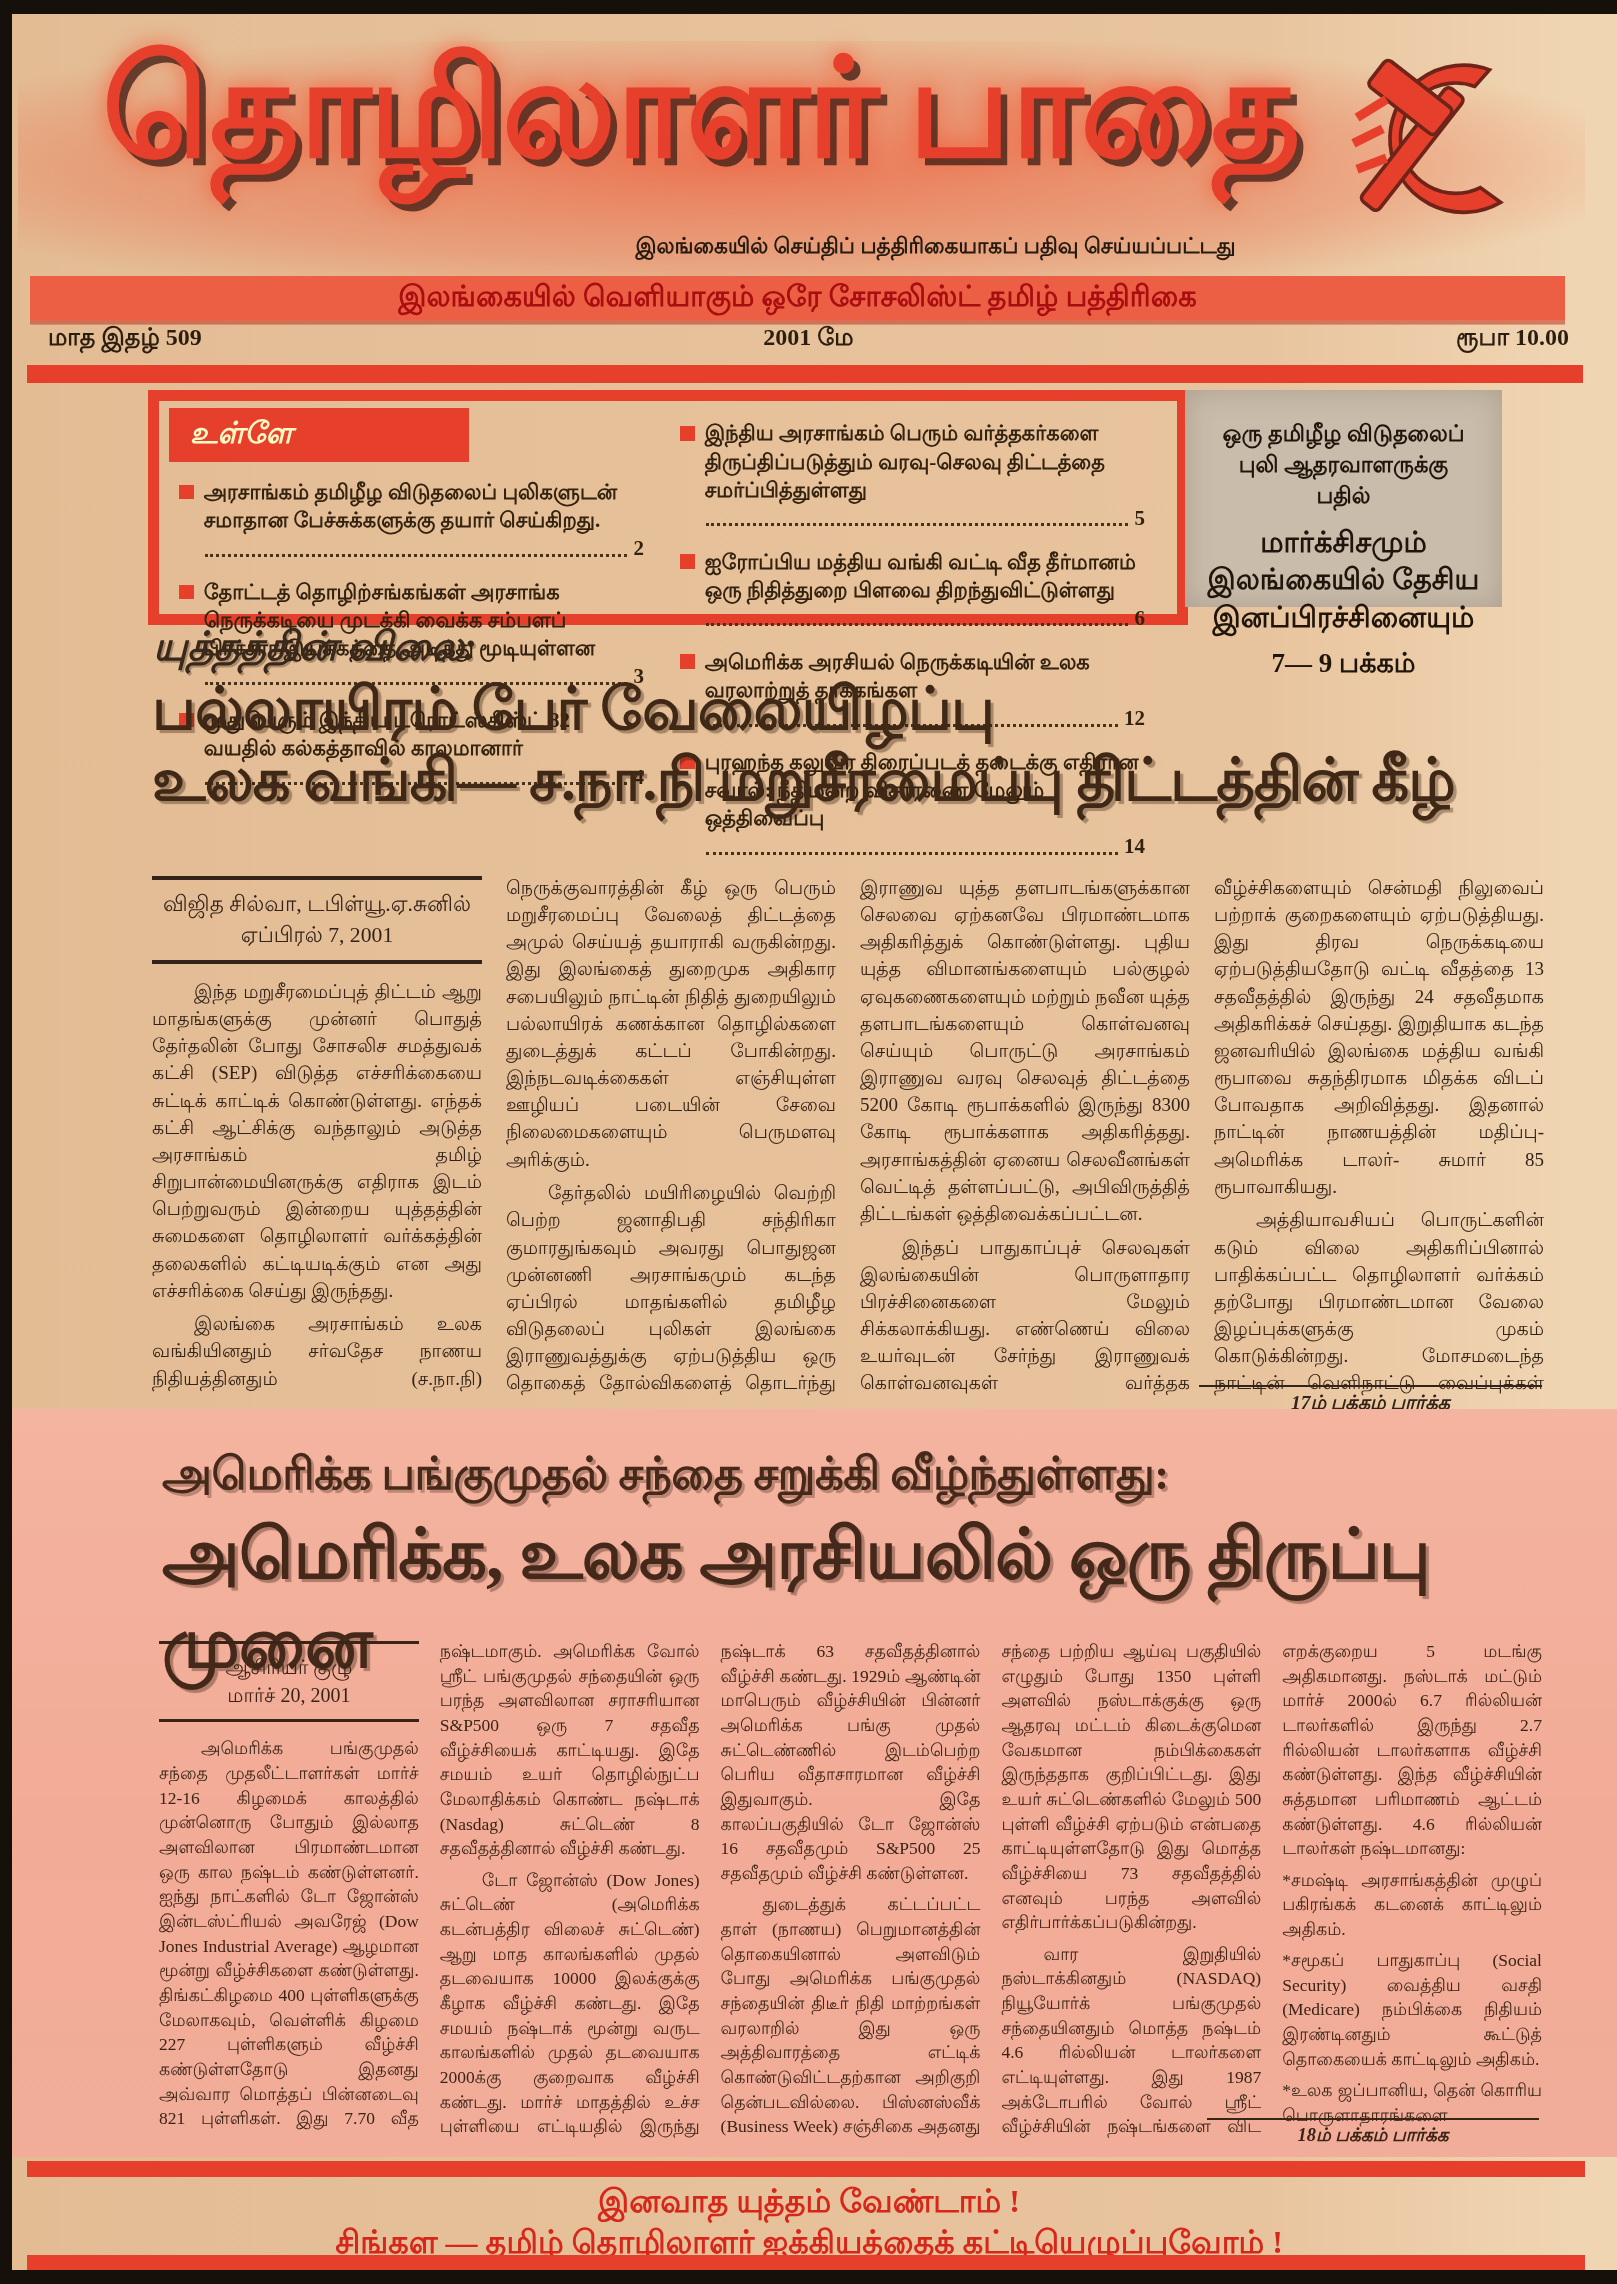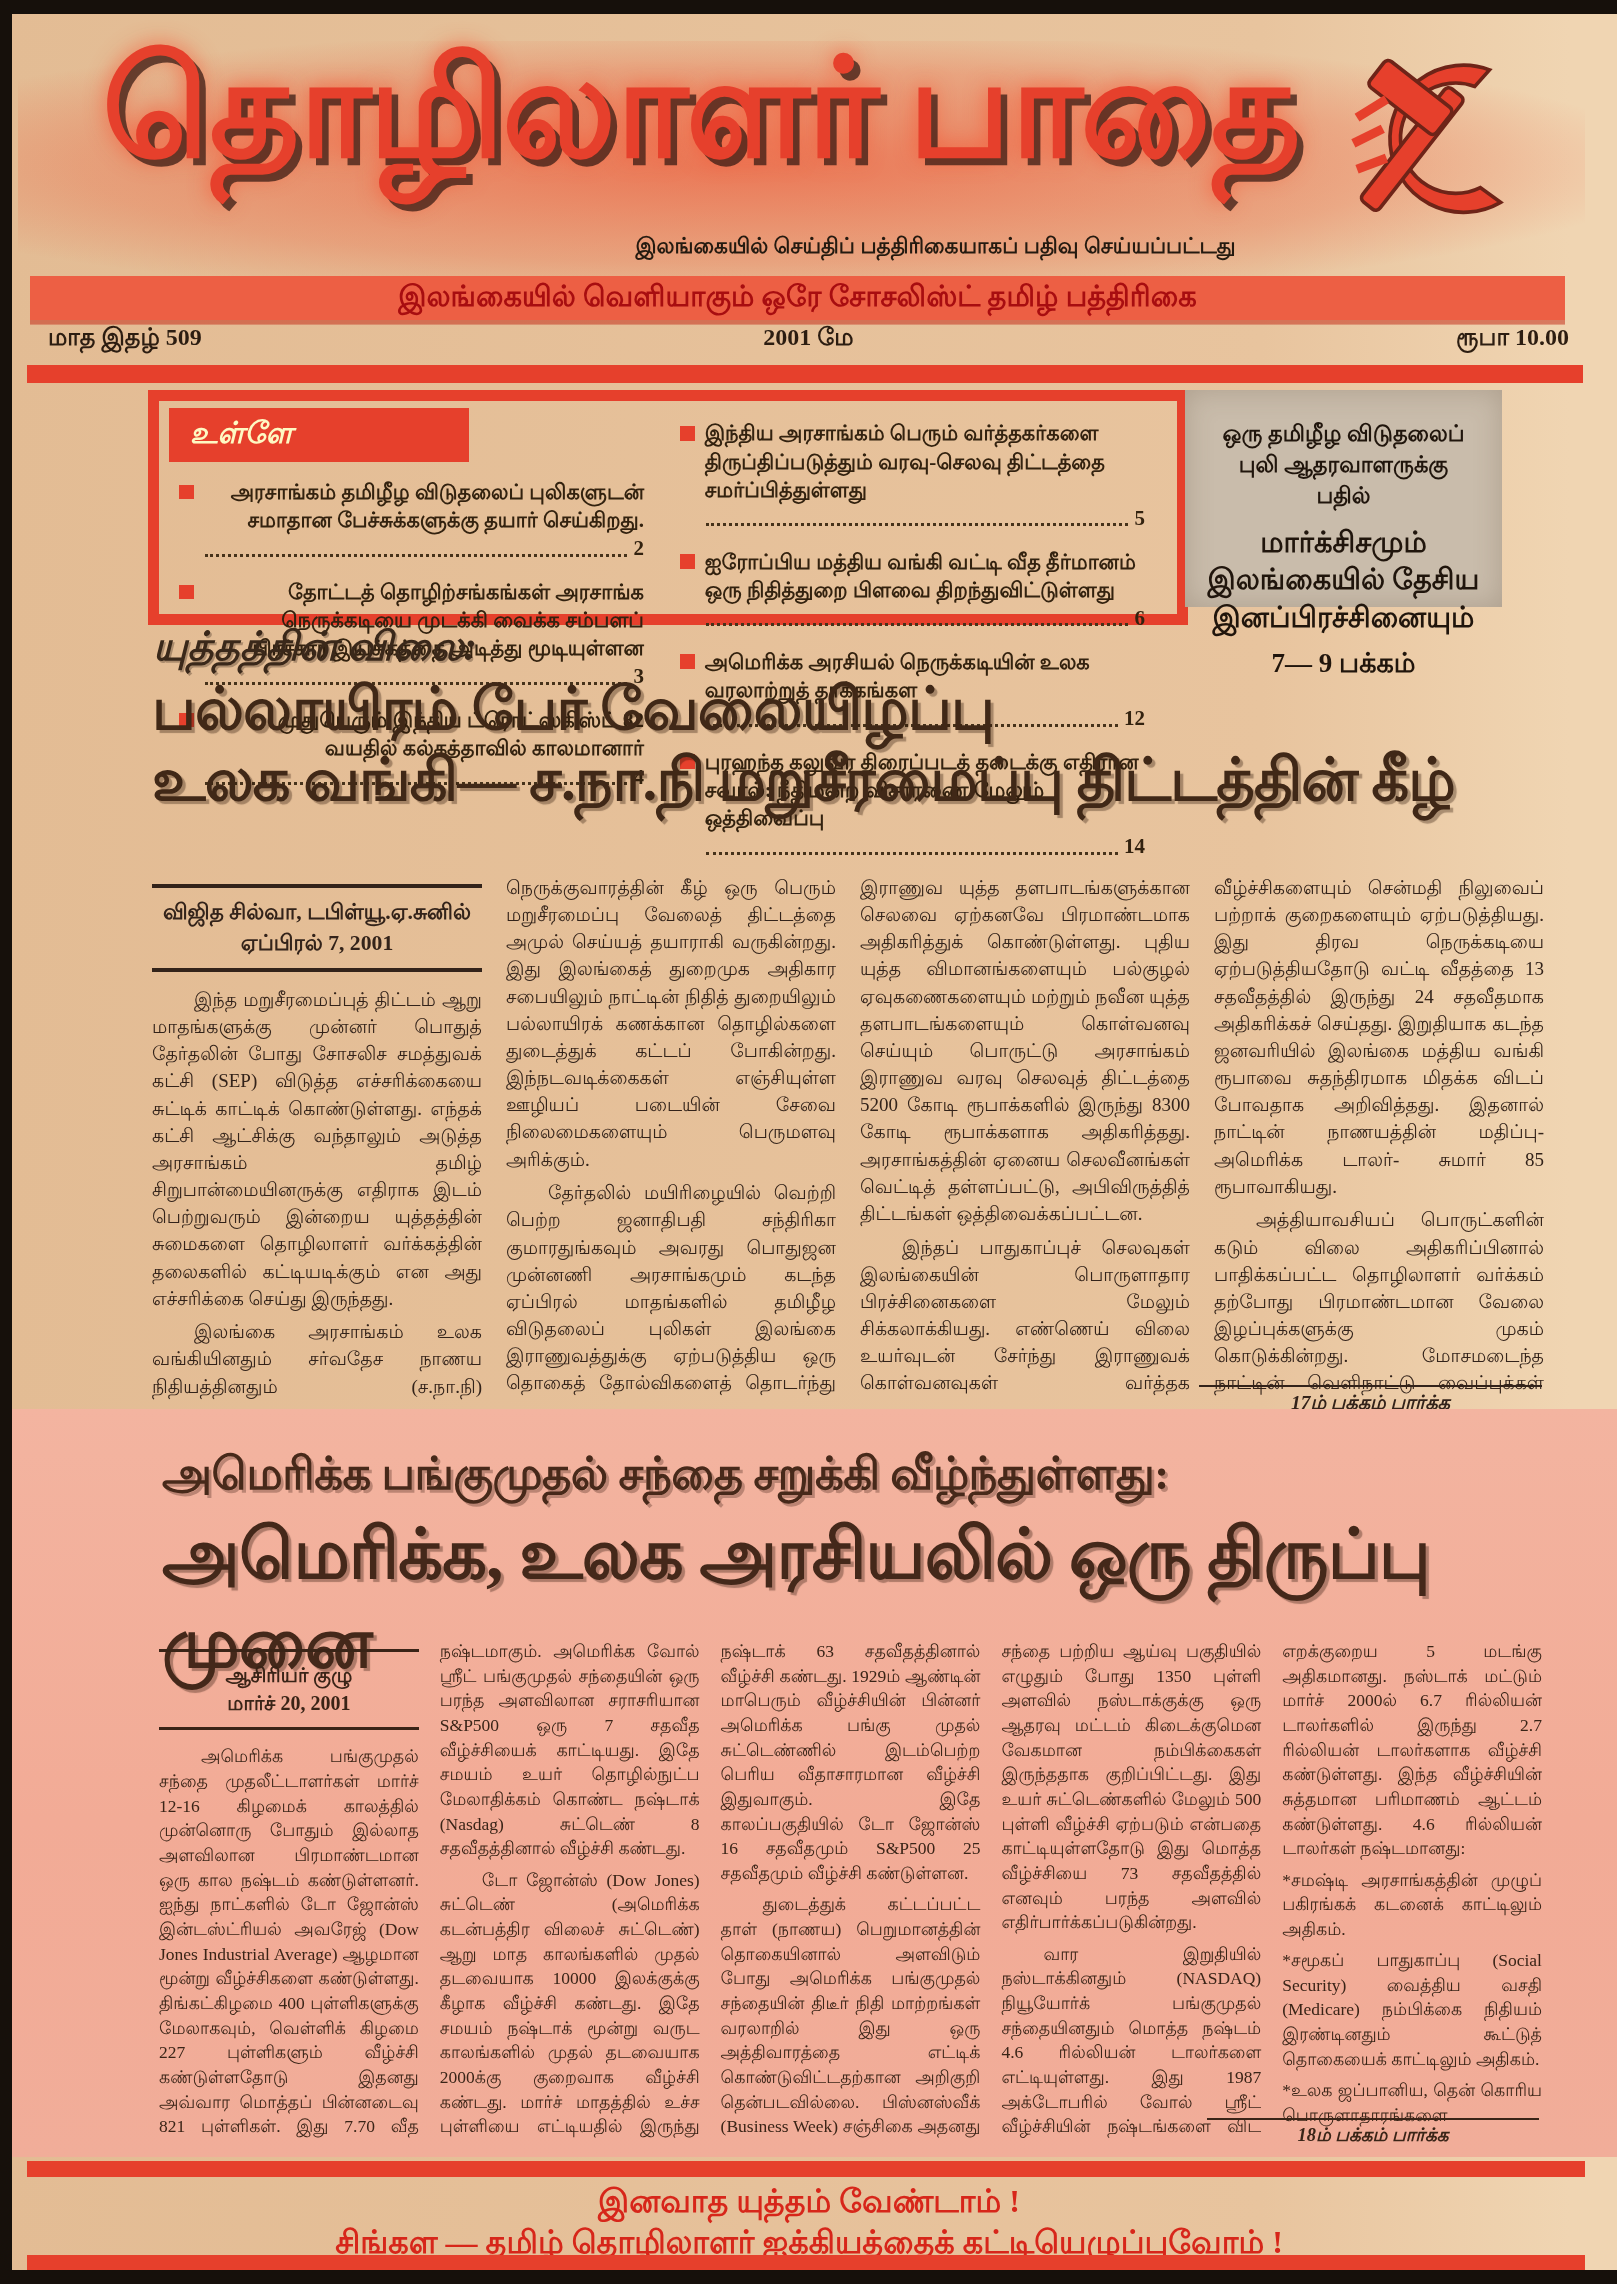--- a/index.html
+++ b/index.html
@@ -28,21 +28,21 @@
   .dl-date{position:absolute;left:0;width:100%;text-align:center;top:0;}
   .dl-price{position:absolute;right:0;top:0;}
   .red-rule{position:absolute;background:#e6402c;}
 
   
   .toc{position:absolute;left:148px;top:390px;width:1018px;height:213px;border:11px solid #e6402c;}
   .toc-header{position:absolute;left:10px;top:6.5px;width:300px;height:54px;background:#e6402c;
     display:flex;align-items:center;}
   .toc-header span{font-size:30px;font-weight:bold;font-style:italic;color:#fef9c3;padding-left:21px;}
   .toc-col{position:absolute;top:0;}
-  .toc-col.left{left:20px;top:77px;width:465px;text-align:right;}
+  .toc-col.left{left:20px;top:77px;width:465px;}
   .toc-col.right{left:521px;top:18.4px;width:465px;}
   .toc-item{display:flex;margin-bottom:15.7px;}
   .toc-bullet{flex:0 0 14.7px;height:14.7px;background:#e6402c;margin:6.5px 10px 0 0;}
   .toc-text{flex:1;font-size:21px;line-height:1.34;color:#33220f;font-weight:600;}
   .toc-leader{display:flex;align-items:flex-end;}
   .toc-dots{flex:1;border-bottom:3.2px dotted #463category21a;border-bottom:3.2px dotted #46321a;margin:0 6.5px 5.5px 1.8px;height:0.5px;}
   .toc-page{font-size:21px;font-weight:bold;color:#33220f;}
 
   
   .promo{position:absolute;left:1185px;top:390px;width:317px;height:217px;background:#c9bcab;
@@ -53,21 +53,21 @@
 
   
   .kicker1{position:absolute;left:153px;top:623px;font-size:40px;font-weight:bold;font-style:italic;
     color:#3a281a;text-shadow:1.8px 1.8px 0 rgba(40,22,12,.3);}
   .headline1{position:absolute;left:152px;top:674px;width:1401px;font-size:59px;line-height:1.2;
     font-weight:bold;color:#402817;text-shadow:3.2px 3.2px 0.9px rgba(45,22,10,.35);letter-spacing:-0.9px;}
   .body-cols{position:absolute;text-align:justify;color:#33231a;overflow:hidden;}
   .a1-cols{left:152px;top:874px;width:1392px;height:544px;column-count:4;column-gap:24px;
     font-size:19px;line-height:1.43;}
   .byline{border-top:4.1px solid #33231a;border-bottom:4.1px solid #33231a;padding:9.2px 2.8px 10px;
-    text-align:center;font-weight:bold;margin:10px 0 14px;break-inside:avoid;}
+    text-align:center;font-weight:normal;margin:2px 0 14px;break-inside:avoid;}
   .byline .names{font-size:21.7px;line-height:1.4;}
   .byline .date{font-size:21.7px;line-height:1.4;}
   .body-cols p{margin:0 0 6.5px;text-indent:42px;}
   .body-cols p.star{text-indent:0;}
   .contnote{position:absolute;text-align:center;font-style:italic;font-weight:bold;color:#33231a;
     border-top:2.8px solid #33231a;padding-top:4.6px;font-size:19.4px;}
   .cont1{left:1199px;top:1385px;width:343px;}
 
   
   .pink-band{position:absolute;left:0;top:1409px;width:1618px;height:748px;

